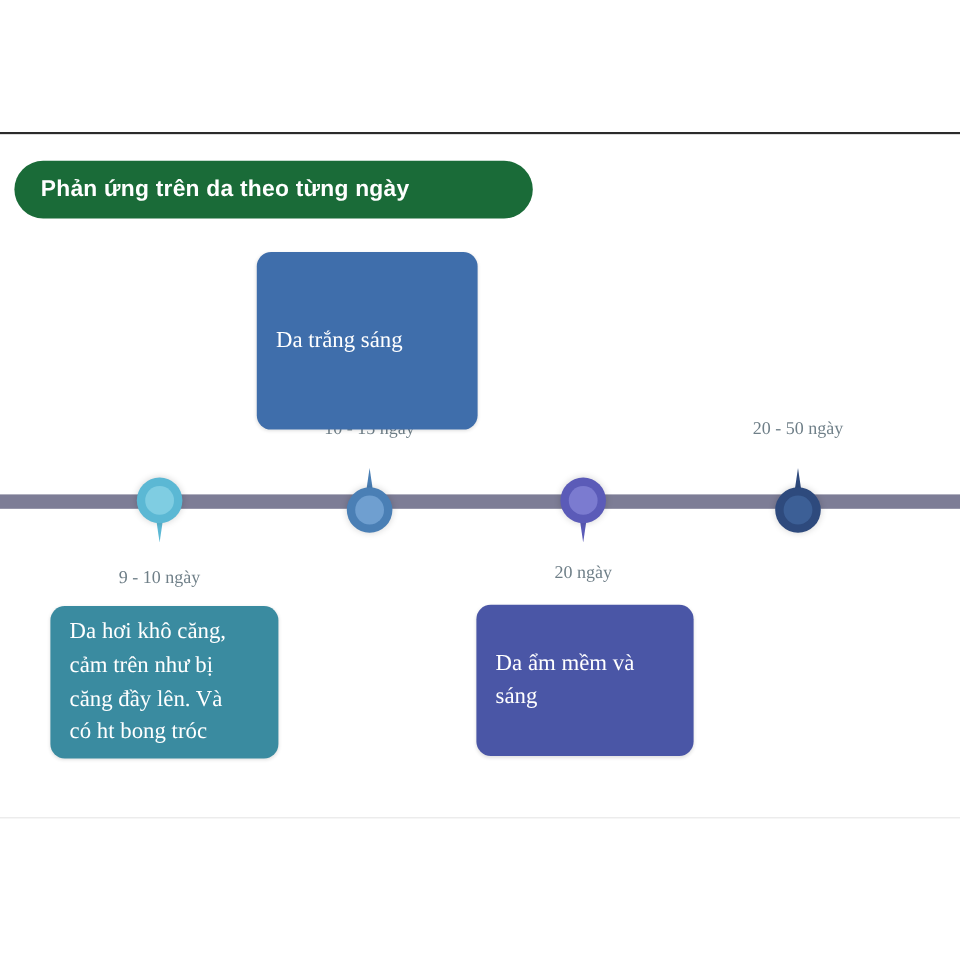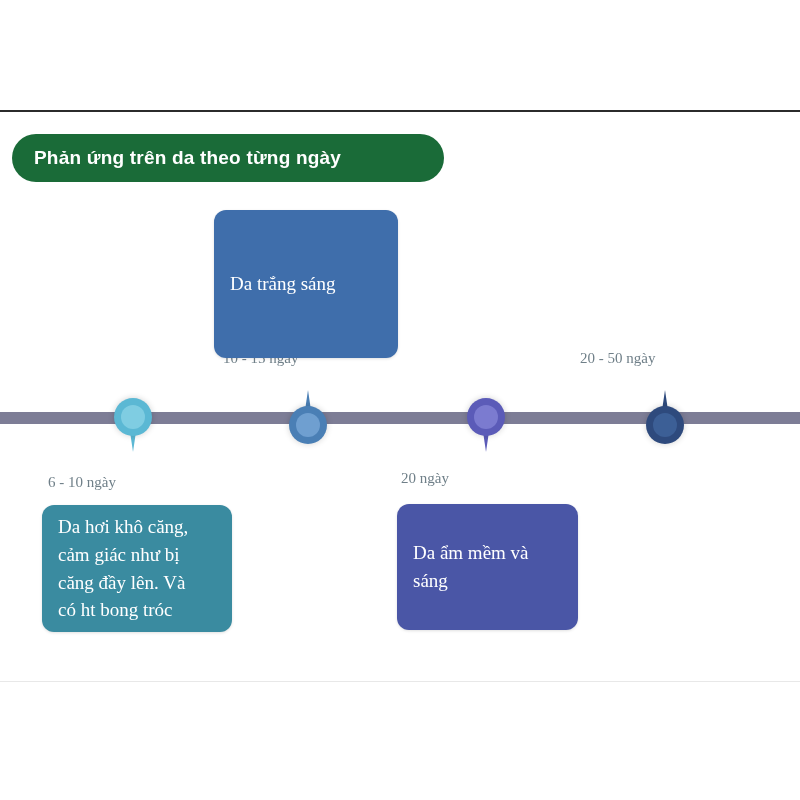--- a/index.html
+++ b/index.html
@@ -74,21 +74,21 @@
   .pin.down .inner{top:17px;}
   .pin.up   .inner{top:31px;}
 
   
   .date-label{
     position:absolute;
     font-family:"Liberation Serif", serif;
     font-size:15px;
     color:#6f7f88;
     white-space:nowrap;
-    text-align:left;
+    text-align:center;
   }
 
   
   .card{
     position:absolute;
     border-radius:12px;
     box-sizing:border-box;
     display:flex;
     align-items:center;
     box-shadow:0 1px 3px rgba(0,0,0,.12);
@@ -116,24 +116,24 @@
     <span class="title-text">Phản ứng trên da theo từng ngày</span>
   </div>
 
   <div class="axis" style="background: rgb(125, 125, 150);"></div>
 
   <div class="pin down" style="left:111px;top:388px;">
     <div class="tail" style="background: rgb(91, 184, 212);"></div>
     <div class="disc" style="background: rgb(91, 184, 212);"></div>
     <div class="inner" style="background: rgb(127, 205, 226);"></div>
   </div>
-  <div class="date-label" style="left:48px;top:474px;width:170px;">6 - 10 ngày</div>
+  <div class="date-label" style="left:48px;top:474px;width:170px;">9 - 10 ngày</div>
   <div class="card" style="left: 42px; top: 505px; width: 190px; height: 127px; background: rgb(58, 139, 160);">
     <span class="card-text">Da hơi khô căng,
-cảm giác như bị
+cảm trên như bị
 căng đầy lên. Và
 có ht bong tróc</span>
   </div>
 
   <div class="pin up" style="left:286px;top:382px;">
     <div class="tail" style="background: rgb(74, 127, 181);"></div>
     <div class="disc" style="background: rgb(74, 127, 181);"></div>
     <div class="inner" style="background: rgb(111, 159, 208);"></div>
   </div>
   <div class="date-label" style="left:223px;top:350px;width:170px;">10 - 15 ngày</div>

